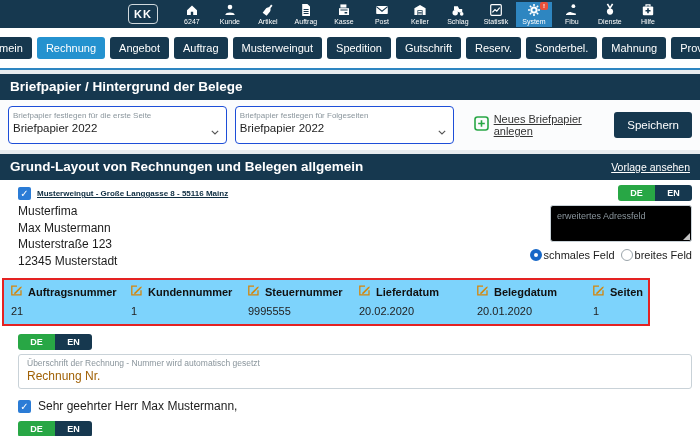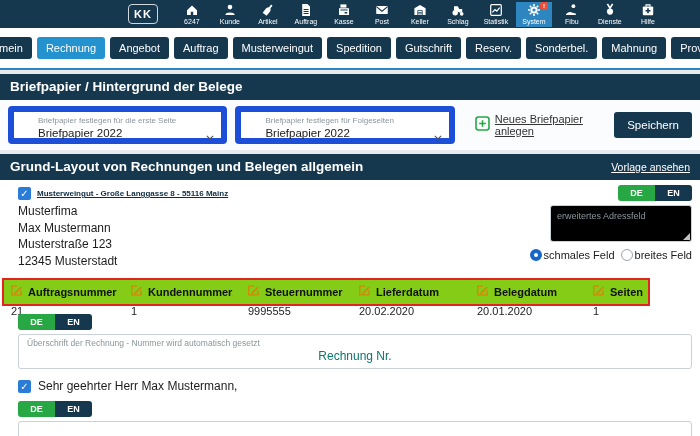--- a/index.html
+++ b/index.html
@@ -21,21 +21,21 @@
   .tab { background:#16384f; color:#fff; font-size:11px; padding:5px 9px; border-radius:3px; white-space:nowrap; cursor:pointer; }
   .tab.active { background:#2492cf; }
   .gap { height:4px; background:#e7ebee; flex:0 0 auto; }
 
   
   .sechead { background:#16384f; color:#fff; font-weight:bold; font-size:13.5px; padding:5px 10px 6px; flex:0 0 auto; display:flex; justify-content:space-between; align-items:center; }
   .sechead .seclink { font-weight:normal; font-size:10.5px; color:#fff; text-decoration:underline; cursor:pointer; }
 
   
   .controls { background:#fbfcfd; padding:6px 8px; display:flex; align-items:center; flex:0 0 auto; height:50px; }
-  .selectbox { width:232px; height:38px; background:#fff; border:6px solid #1d4ed8; border-radius:4px; padding:4px 22px 3px 24px; position:relative; cursor:pointer; margin-right:8px; }
+  .selectbox { width:232px; height:38px; background:#fff; border:1px solid #1d4ed8; border-radius:4px; padding:4px 22px 3px 4px; position:relative; cursor:pointer; margin-right:8px; }
   .selectbox .slabel { font-size:8px; color:#8a959c; white-space:nowrap; overflow:hidden; }
   .selectbox .svalue { font-size:11.5px; color:#222; margin-top:2px; }
   .chev { position:absolute; right:7px; top:15px; width:8px; height:8px; }
   .newlink { display:flex; align-items:center; gap:5px; margin-left:12px; cursor:pointer;justify-content:center; }
   .newlink svg { width:15px; height:15px; }
   .newlink .linktext { font-size:11px; color:#333; text-decoration:underline; }
   .savebtn { margin-left:auto; background:#16384f; color:#fff; border:none; font-size:11.5px; padding:7px 13px; border-radius:3px; cursor:pointer; font-family:inherit; }
 
   
   .content { background:#fff; flex:1; padding:7px 8px 0 18px; position:relative; }
@@ -51,31 +51,31 @@
   .langbtn.en { background:#16384f; border-radius:0 3px 3px 0; }
   .addrarea { margin-top:4px; width:142px; height:37px; border:1px solid #c9d2d8; border-radius:3px; padding:5px 6px; font-size:9px; color:#8a959c; position:relative; background:#000000; }
   .resizer { position:absolute; right:1px; bottom:1px; width:0; height:0; border-left:7px solid transparent; border-bottom:7px solid #c4c4c4; }
   .radiorow { margin-top:7px; display:flex; align-items:center; gap:2px; white-space:nowrap; }
   .radio { width:12px; height:12px; border-radius:50%; flex:0 0 auto; cursor:pointer; }
   .radio.on { border:4px solid #1667c7; background:#fff; }
   .radio.off { border:1px solid #9aa4aa; background:#fff; margin-left:4px; }
   .radiolabel { font-size:11px; color:#1c1c1c; }
 
   
-  .fieldsbox { margin-top:9px; margin-left:-16px; width:648px; height:28px; border:2px solid #e42222; display:flex; background:#84cc16; }
+  .fieldsbox { margin-top:9px; margin-left:-16px; width:648px; height:48px; border:2px solid #e42222; display:flex; background:#7dd3fc; }
   .fcol { padding:3px 0 0 6px; }
   .fhead { display:flex; align-items:center; gap:5px; }
   .fhead svg { width:13px; height:13px; flex:0 0 auto; cursor:pointer; }
   .flabel { font-size:11px; font-weight:bold; color:#111; white-space:nowrap; }
   .fvalue { margin-top:4px; font-size:11px; color:#222; padding-left:1px; }
 
   .langpair2 { display:flex; margin-top:8px; }
   .inputbox { margin-top:4px; width:674px; border:1px solid #c9d2d8; border-radius:3px; padding:3px 8px 5px; background:#fff; position:relative; }
   .inputbox .ilabel { font-size:8.5px; color:#8a959c; }
-  .inputbox .ivalue { font-size:12px; color:#0f766e; margin-top:1px;text-align:center; }
+  .inputbox .ivalue { font-size:12px; color:#a16207; margin-top:1px; }
   .salutrow { margin-top:10px; display:flex; align-items:center; gap:7px; font-size:12px; color:#1c1c1c; }
   .kopfbox { margin-top:4px; width:674px; height:34px; border:1px solid #c9d2d8; border-radius:3px; padding:3px 8px; background:#fff; position:relative; overflow:hidden; }
 </style>
 </head>
 <body>
 
 <div class="app">
 
   <div class="topnav">
     <div class="logo">KK</div>

